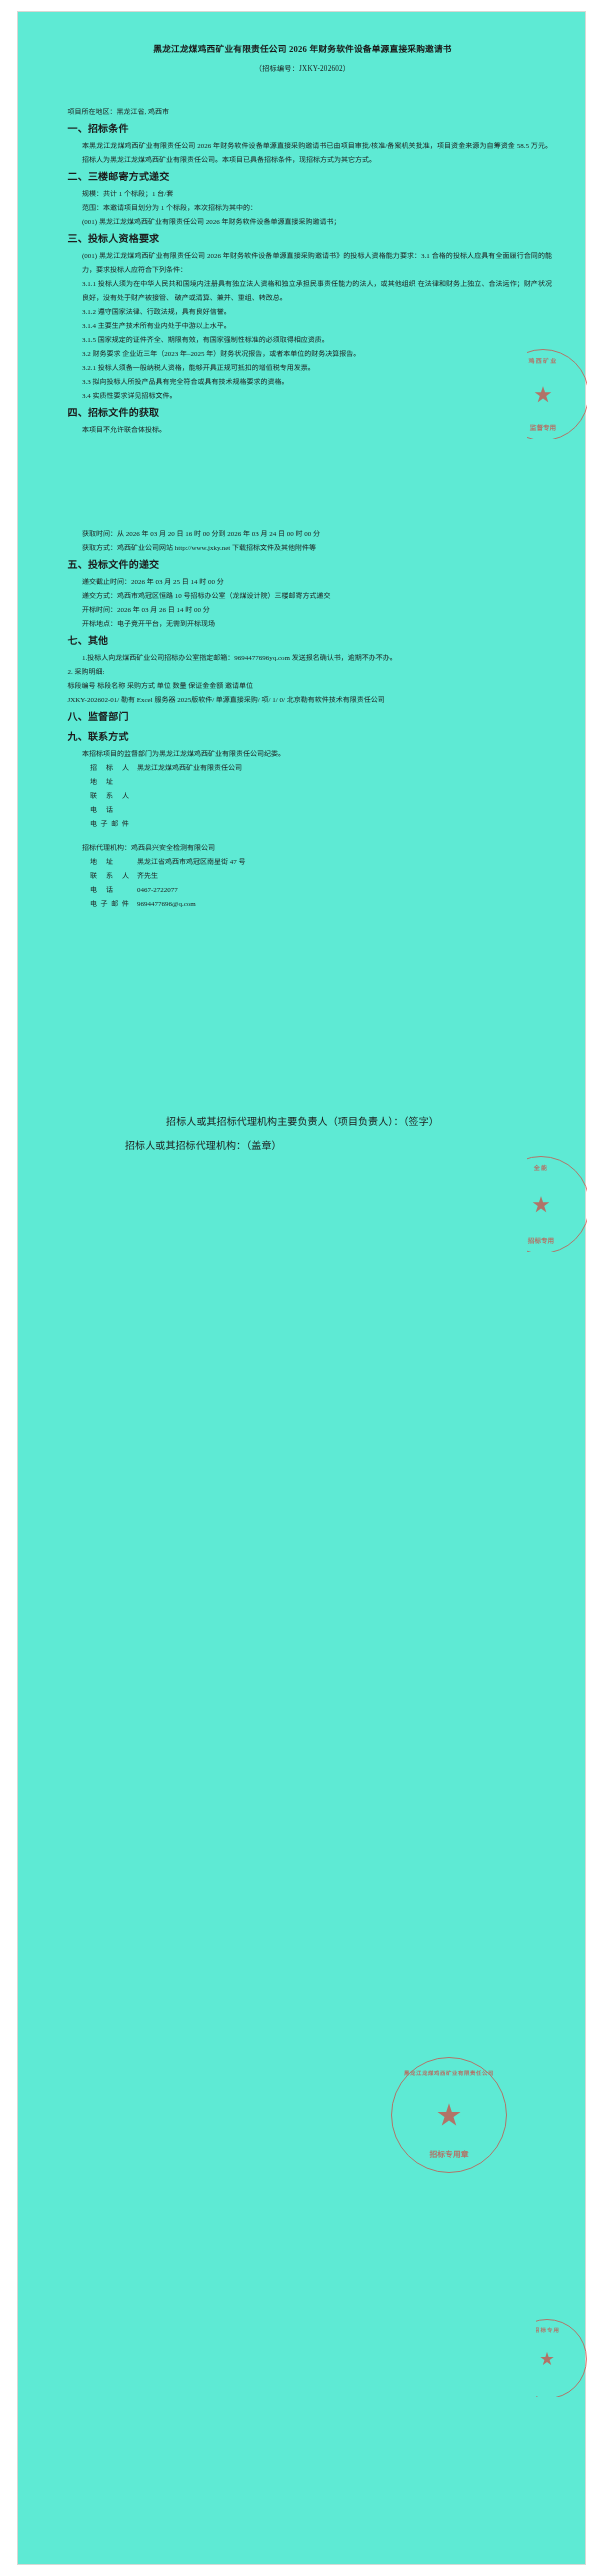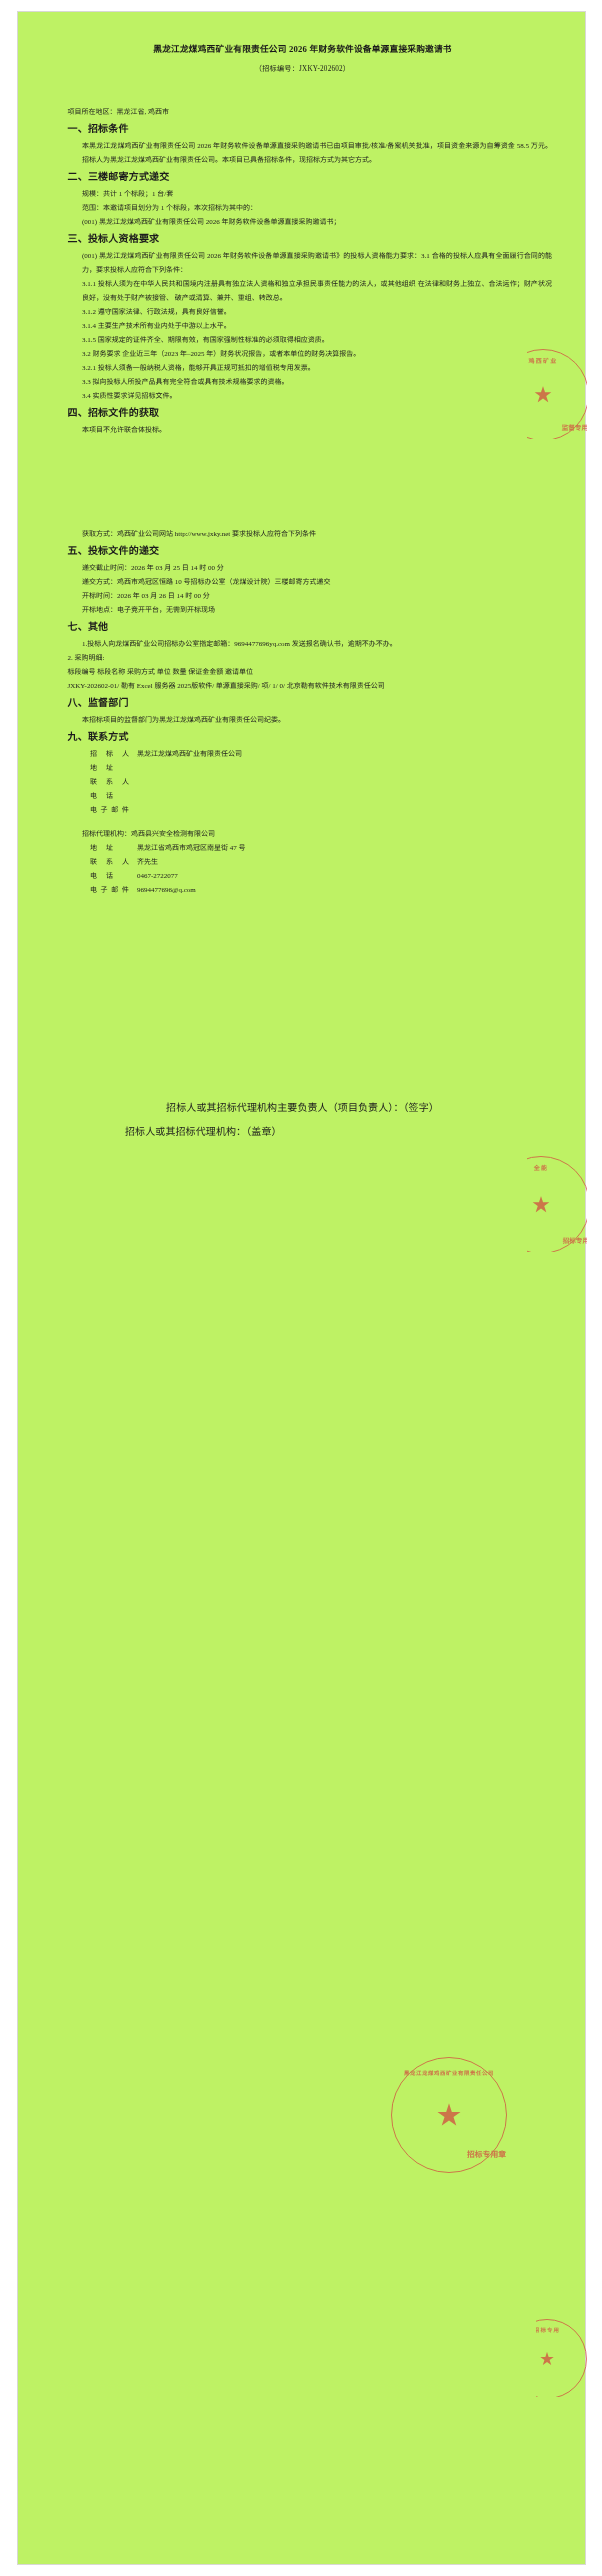--- a/index.html
+++ b/index.html
@@ -17,21 +17,21 @@
     margin: 0 auto;
     background: #ffffff;
     overflow: hidden;
   }
   .sheet {
     position: absolute;
     left: 17px;
     top: 11px;
     width: 569px;
     height: 2554px;
-    background: #bef264;
+    background: #5eead4;
     border: 0.6px solid #d8d8d4;
     box-sizing: border-box;
   }
   .inner {
     position: absolute;
     left: 35px;
     top: 18px;
     width: 499px;
   }
   .doc-title {
@@ -118,21 +118,21 @@
   .seal-round .star {
     font-size: 18px;
     line-height: 1;
     color: #d2473f;
   }
   .seal-bottom-text {
     position: absolute;
     bottom: 8.4px;
     left: 0;
     right: 0;
-    text-align: right;
+    text-align: center;
     font-size: 6.6px;
     font-weight: bold;
     color: #d2473f;
   }
   .seal-top-arc {
     position: absolute;
     top: 6px;
     left: 0;
     right: 0;
     text-align: center;
@@ -179,39 +179,40 @@
         <div class="p indent2">3.2 财务要求 企业近三年（2023 年–2025 年）财务状况报告，或者本单位的财务决算报告。</div>
         <div class="p indent2">3.2.1 投标人须备一般纳税人资格，能够开具正规可抵扣的增值税专用发票。</div>
         <div class="p indent2">3.3 拟向投标人所投产品具有完全符合或具有技术规格要求的资格。</div>
         <div class="p indent2">3.4 实质性要求详见招标文件。</div>
         <div class="p sec-head">四、招标文件的获取</div>
 
         <div class="p indent2">本项目不允许联合体投标。</div>
 
         <div class="gap-xl"></div>
 
-        <div class="p indent2">获取方式：鸡西矿业公司网站 http://www.jxky.net 要求投标人应符合下列条件</div>
+        <div class="p indent2">获取时间：从 2026 年 03 月 20 日 16 时 00 分到 2026 年 03 月 24 日 00 时 00 分</div>
+        <div class="p indent2">获取方式：鸡西矿业公司网站 http://www.jxky.net 下载招标文件及其他附件等</div>
 
         <div class="p sec-head">五、投标文件的递交</div>
         <div class="p indent2">递交截止时间：2026 年 03 月 25 日 14 时 00 分</div>
         <div class="p indent2">递交方式：鸡西市鸡冠区恒路 10 号招标办公室（龙煤设计院）三楼邮寄方式递交</div>
 
         <div class="p indent2">开标时间：2026 年 03 月 26 日 14 时 00 分</div>
         <div class="p indent2">开标地点：电子竞开平台，无需到开标现场</div>
 
         <div class="p sec-head">七、其他</div>
         <div class="p indent2">1.投标人向龙煤西矿业公司招标办公室指定邮箱：9694477696yq.com 发送报名确认书，逾期不办不办。</div>
         <div class="p indent1">2. 采购明细:</div>
         <div class="p indent1">标段编号 标段名称 采购方式 单位 数量 保证金金额 邀请单位</div>
         <div class="p indent1">JXKY-202602-01/ 勒有 Excel 服务器 2025版软件/ 单源直接采购/ 项/ 1/ 0/ 北京勒有软件技术有限责任公司</div>
 
         <div class="p sec-head">八、监督部门</div>
+        <div class="p sec-head">九、联系方式</div>
+
         <div class="p indent2">本招标项目的监督部门为黑龙江龙煤鸡西矿业有限责任公司纪委。</div>
-
-        <div class="p sec-head">九、联系方式</div>
 
         <div class="label-line">
           <span class="lbl">招 标 人</span>
           <span class="val">黑龙江龙煤鸡西矿业有限责任公司</span>
         </div>
         <div class="label-line">
           <span class="lbl">地 址</span>
           <span class="val"></span>
         </div>
         <div class="label-line">

